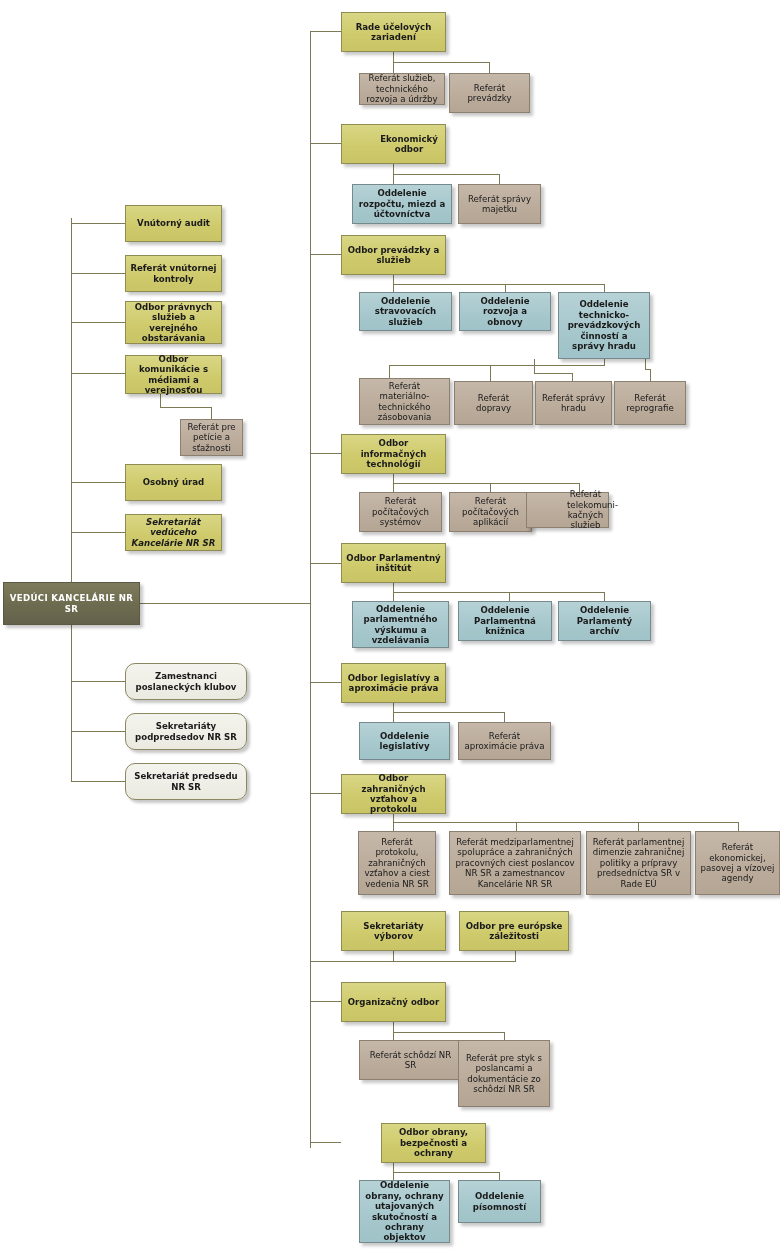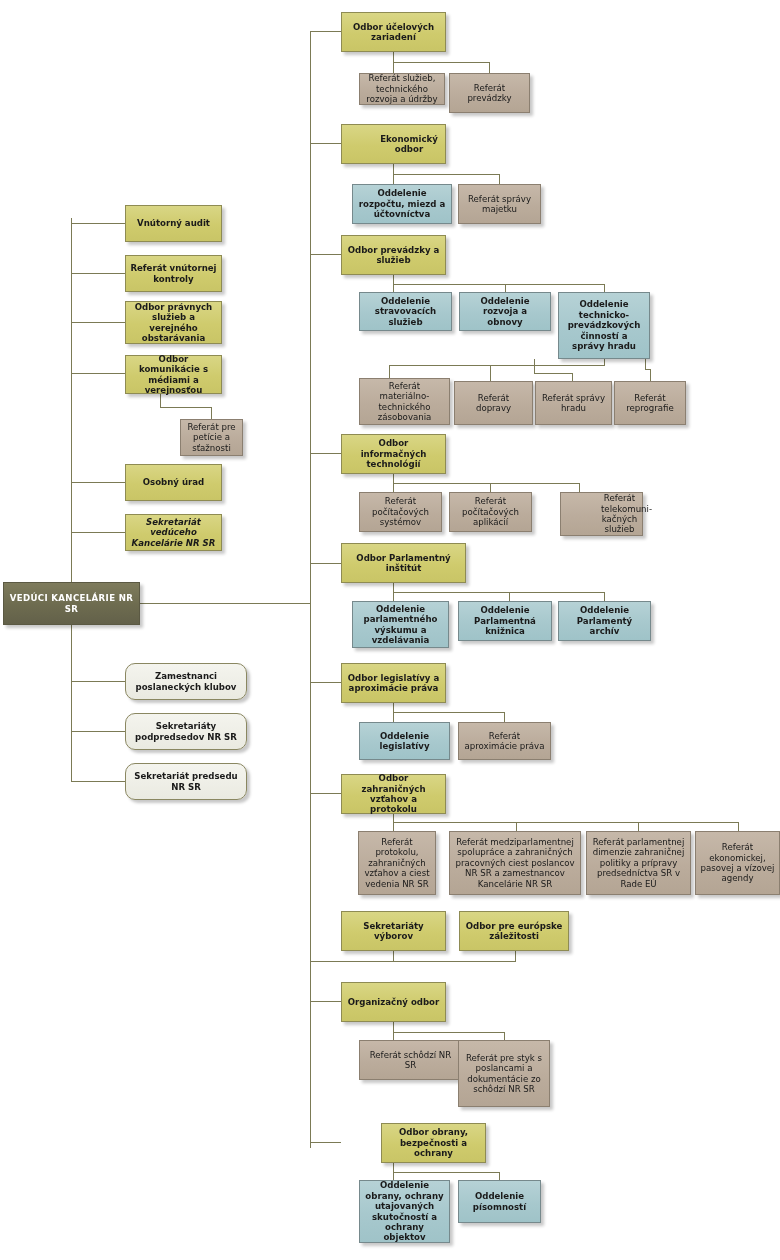--- a/index.html
+++ b/index.html
@@ -198,21 +198,21 @@
     <span>Zamestnanci poslaneckých klubov</span>
   </div>
   <div class="node lvl-plain" style="left:125px;top:713px;width:122px;height:37px;">
     <span>Sekretariáty podpredsedov NR SR</span>
   </div>
   <div class="node lvl-plain" style="left:125px;top:763px;width:122px;height:37px;">
     <span>Sekretariát predsedu NR SR</span>
   </div>
 
   <div class="node lvl-odbor" style="left:341px;top:12px;width:105px;height:40px;">
-    <span>Odbor účelových zariadení</span>
+    <span>Rade účelových zariadení</span>
   </div>
   <div class="node lvl-referat" style="left:359px;top:73px;width:86px;height:32px;">
     <span>Referát služieb, technického rozvoja a údržby</span>
   </div>
   <div class="node lvl-referat" style="left:449px;top:73px;width:81px;height:40px;">
     <span>Referát prevádzky</span>
   </div>
 
   <div class="node lvl-odbor" style="left:341px;top:124px;width:105px;height:40px;padding-left:35px;">
     <span>Ekonomický odbor</span>
@@ -251,25 +251,25 @@
 
   <div class="node lvl-odbor" style="left:341px;top:434px;width:105px;height:40px;">
     <span>Odbor informačných technológií</span>
   </div>
   <div class="node lvl-referat" style="left:359px;top:492px;width:83px;height:40px;">
     <span>Referát počítačových systémov</span>
   </div>
   <div class="node lvl-referat" style="left:449px;top:492px;width:83px;height:40px;">
     <span>Referát počítačových aplikácií</span>
   </div>
-  <div class="node lvl-referat" style="left:560px;top:492px;width:83px;height:44px;padding-left:40px;">
+  <div class="node lvl-referat" style="left:526px;top:492px;width:83px;height:36px;padding-left:40px;">
     <span>Referát telekomuni-kačných služieb</span>
   </div>
 
-  <div class="node lvl-odbor" style="left:341px;top:543px;width:125px;height:40px;">
+  <div class="node lvl-odbor" style="left:341px;top:543px;width:105px;height:40px;">
     <span>Odbor Parlamentný inštitút</span>
   </div>
   <div class="node lvl-oddelenie" style="left:352px;top:601px;width:97px;height:47px;">
     <span>Oddelenie parlamentného výskumu a vzdelávania</span>
   </div>
   <div class="node lvl-oddelenie" style="left:458px;top:601px;width:94px;height:40px;">
     <span>Oddelenie Parlamentná knižnica</span>
   </div>
   <div class="node lvl-oddelenie" style="left:558px;top:601px;width:93px;height:40px;">
     <span>Oddelenie Parlamentý archív</span>

